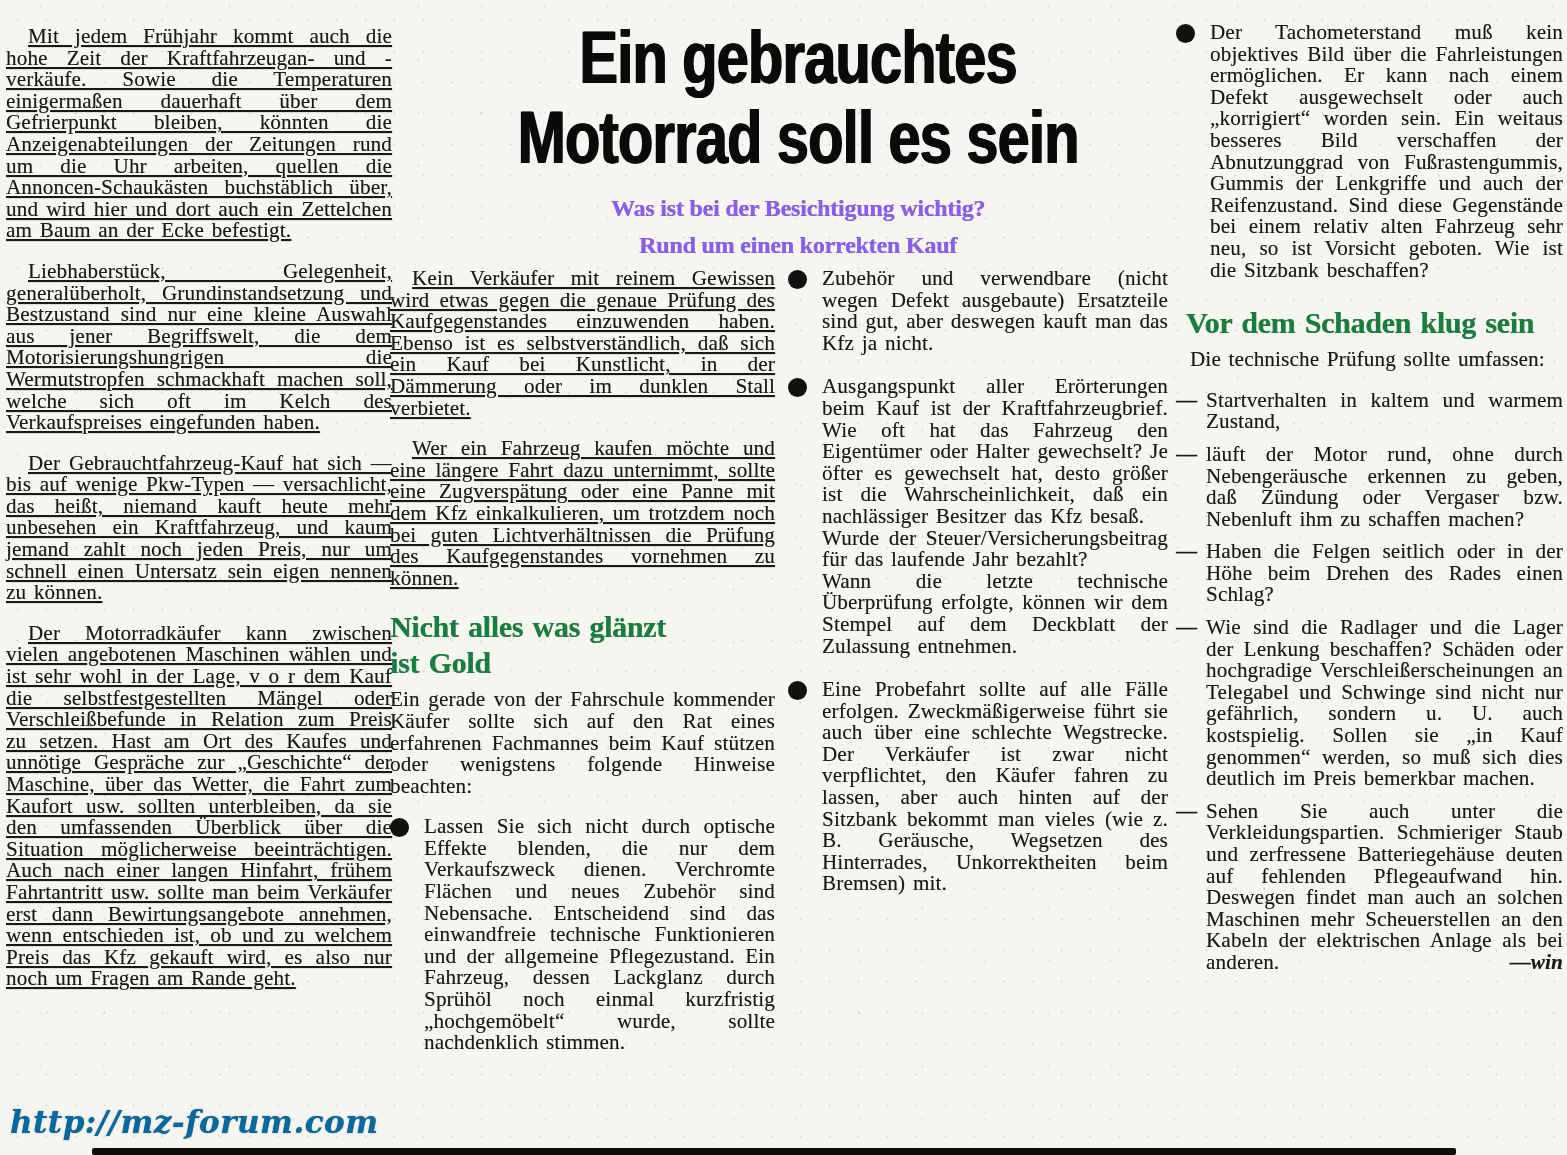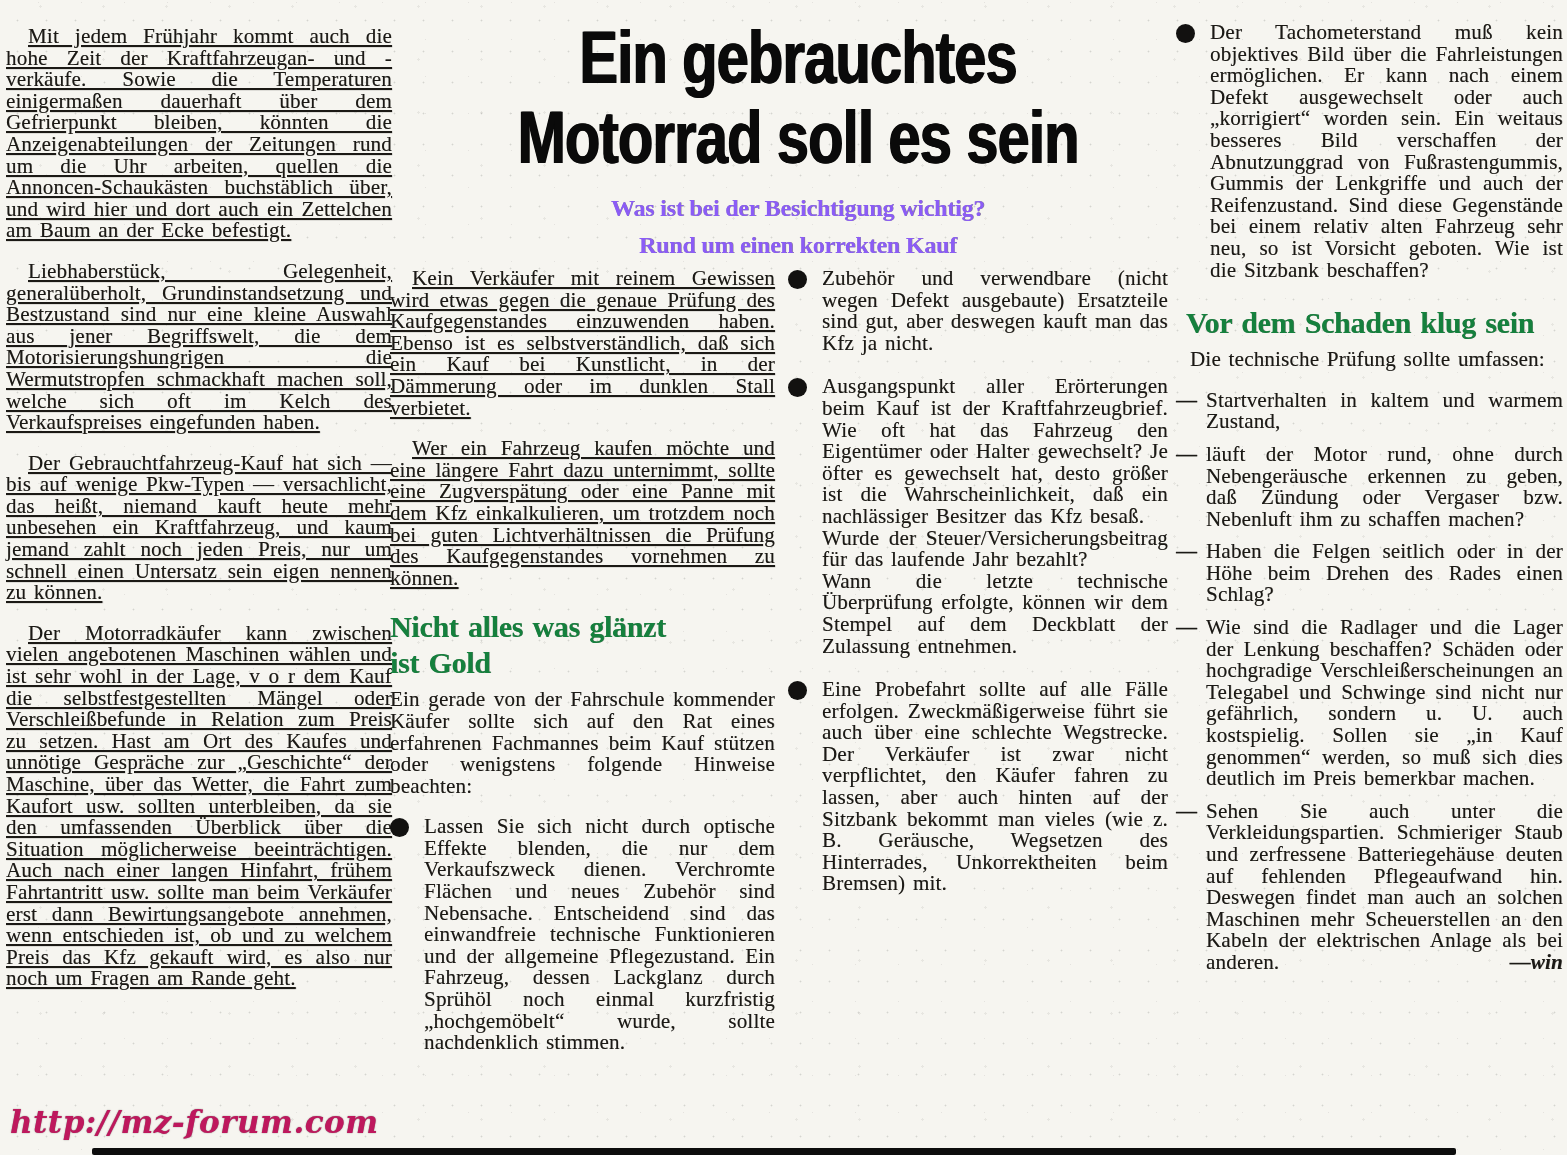--- a/index.html
+++ b/index.html
@@ -50,21 +50,21 @@
   .bold{font-weight:400;}
 
   .ditem{display:flex;margin:0 0 11px 0;}
   .dmark{flex:0 0 30px;font-weight:700;letter-spacing:0;}
   .dbody{flex:1;text-align:justify;}
   .intro{text-indent:14px;margin:0 0 4px 0;}
   .sig{text-align:right;margin-top:-21.6px;font-weight:700;font-style:italic;}
 
   .watermark{position:absolute;left:10px;top:1104px;
     font-family:"DejaVu Serif","Liberation Serif",serif;font-style:italic;font-weight:700;
-    font-size:31px;color:#be185d;letter-spacing:0.5px;
+    font-size:31px;color:#0369a1;letter-spacing:0.5px;
     text-shadow:0 0 1.2px rgba(100,98,94,0.9);}
   .bottom-bar{position:absolute;left:92px;top:1148px;width:1364px;height:7px;
     background:#0d0d0d;border-radius:2px;}
 </style>
 </head>
 <body>
 
 <div class="page">
 
   <div class="col col1">

